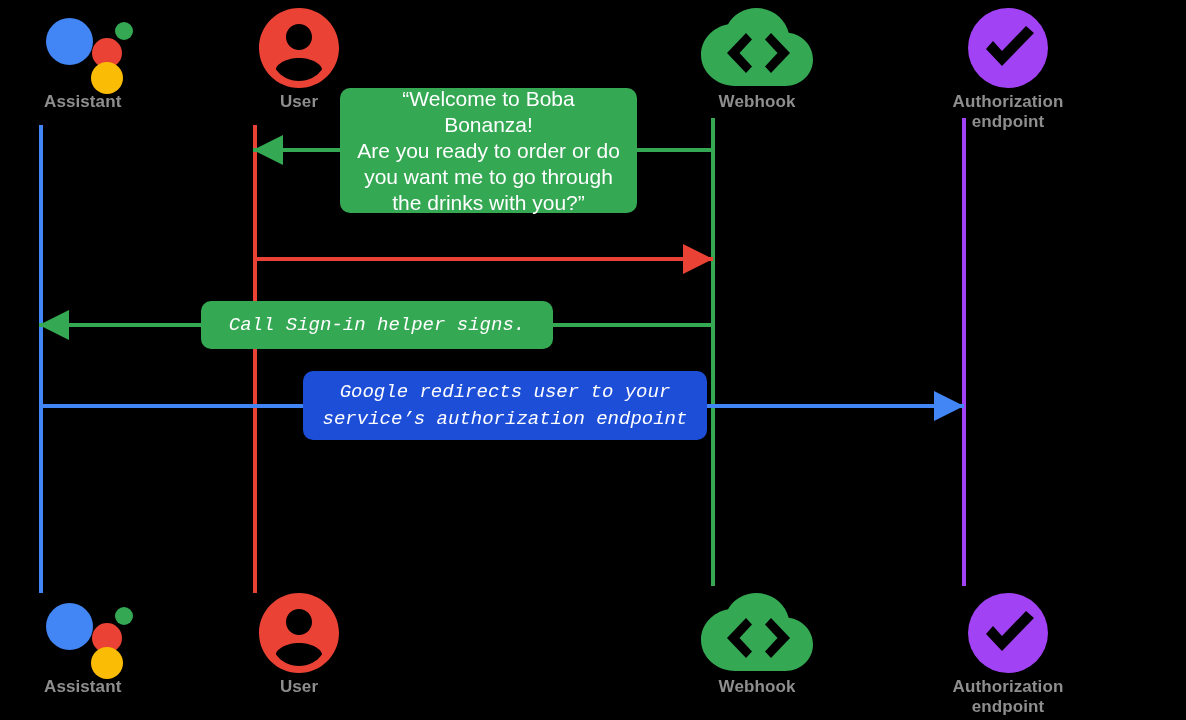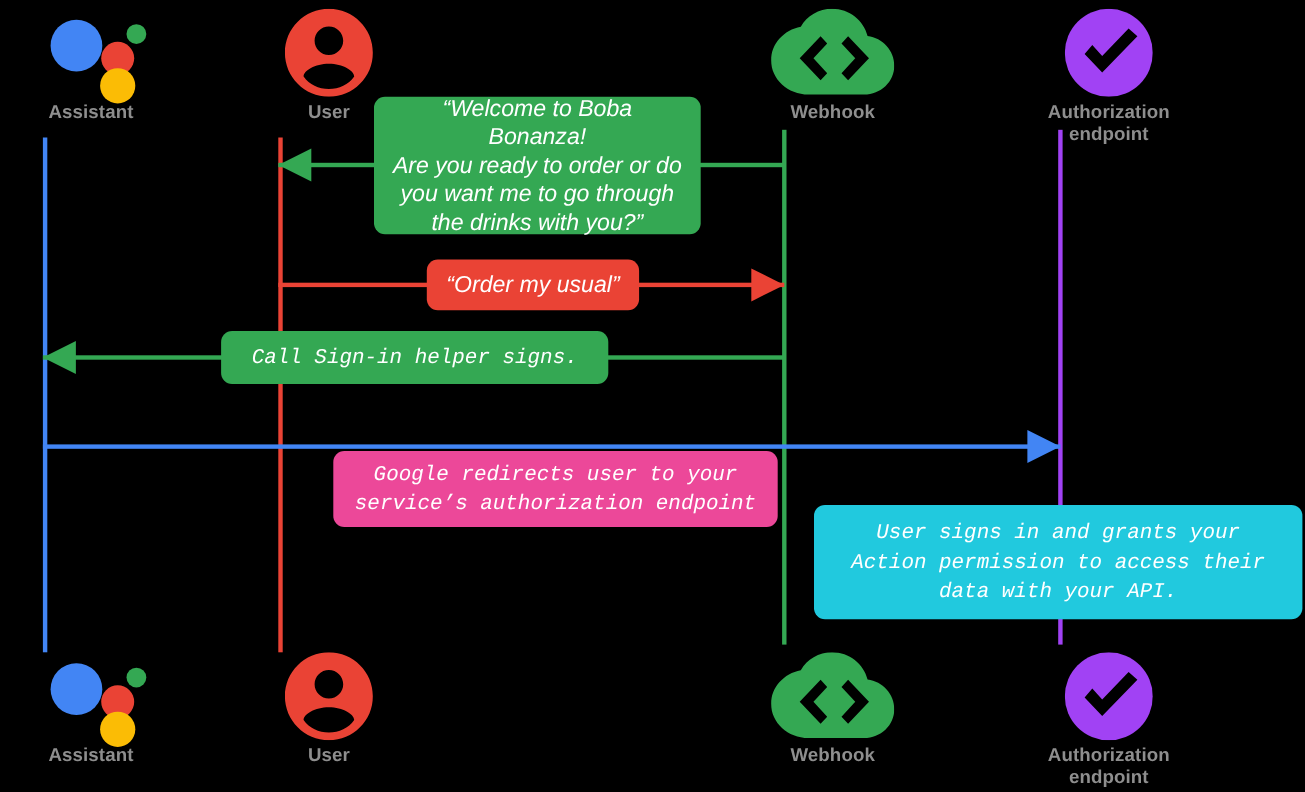--- a/index.html
+++ b/index.html
@@ -80,21 +80,21 @@
     font-size: 21px;
     line-height: 26px;
     font-weight: normal;
   }
   .bubble-mono {
     font-family: "Liberation Mono", monospace;
     font-style: italic;
     font-size: 19px;
     line-height: 27px;
   }
-  .bubble .txt { white-space: pre-line; display: block; padding: 0 16px; font-style: italic; }
+  .bubble .txt { white-space: pre-line; display: block; padding: 0 16px; }
 
   
   .hline {
     position: absolute;
     height: 4px;
     z-index: 2;
   }
   .arrowhead {
     position: absolute;
     width: 0;
@@ -126,38 +126,30 @@
   <div class="hline" style="left:39px; top:404px; width:925px; background:#4285F4;"></div>
   <div class="arrowhead arrow-right" style="left:934px; top:391px; border-left:30px solid #4285F4;"></div>
 
   <div class="bubble bubble-sans" style="left:340px; top:88px; width:297px; height:125px; background:#34A853;">
     <span class="txt">“Welcome to Boba Bonanza!
 Are you ready to order or do
 you want me to go through
 the drinks with you?”</span>
   </div>
 
-  <div class="bubble bubble-sans" style="left:388px; top:236px; width:193px; height:46px; background:#EA4335;">
-    <span class="txt">“Order my usual”</span>
-  </div>
 
   <div class="bubble bubble-mono" style="left:201px; top:301px; width:352px; height:48px; background:#34A853;">
     <span class="txt">Call Sign-in helper signs.</span>
   </div>
 
-  <div class="bubble bubble-mono" style="left:303px; top:371px; width:404px; height:69px; background:#ec4899;margin-top:39px;">
+  <div class="bubble bubble-mono" style="left:303px; top:371px; width:404px; height:69px; background:#1d4ed8;">
     <span class="txt">Google redirects user to your
 service’s authorization endpoint</span>
   </div>
 
-  <div class="bubble bubble-mono" style="left:740px; top:459px; width:444px; height:104px; background:#21C9DE;">
-    <span class="txt">User signs in and grants your
-Action permission to access their
-data with your API.</span>
-  </div>
 
   <div class="actor" style="left:0px; top:8px; width:88px;">
     <div class="assistant-logo">
       <i class="a-blue"></i>
         <i class="a-red"></i>
         <i class="a-green"></i>
         <i class="a-yellow"></i>
     </div>
     <div class="actor-label" style="margin-top:2px; text-align:left; padding-left:0px;">Assistant</div>
   </div>

